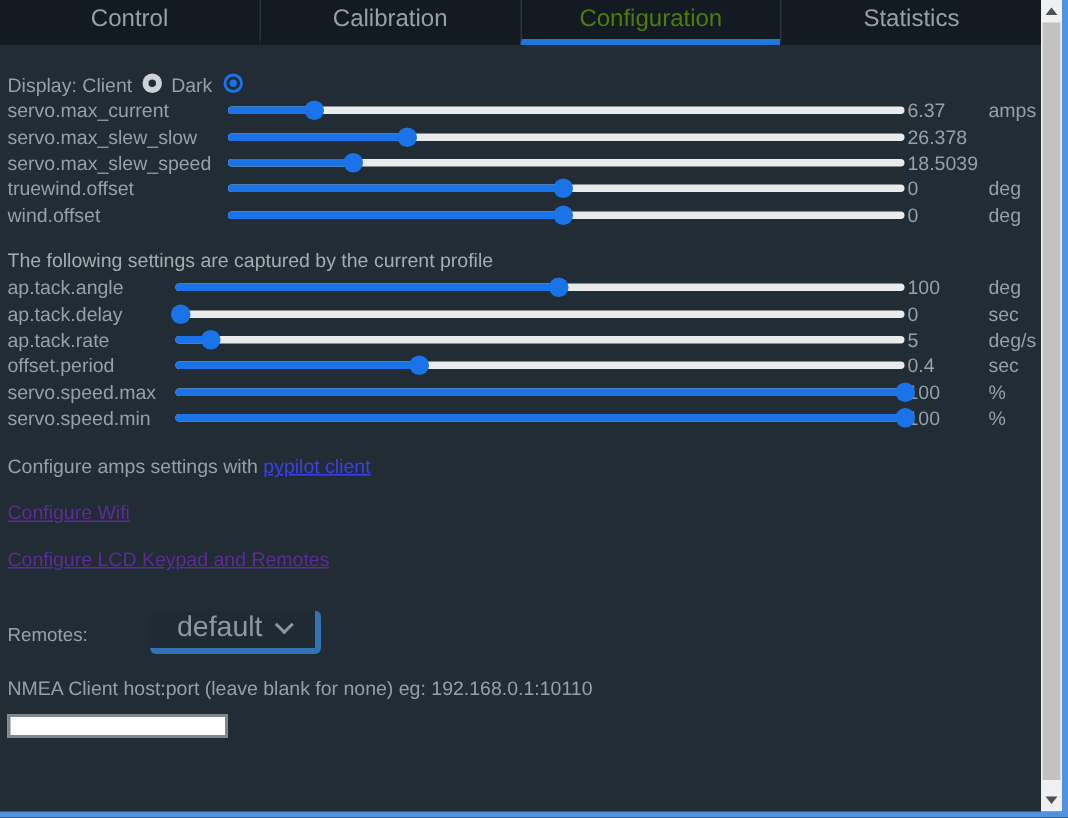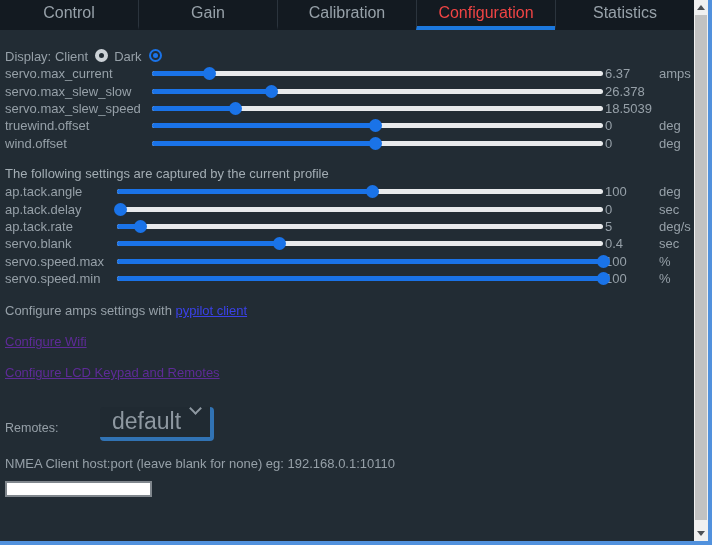--- a/index.html
+++ b/index.html
@@ -11,21 +11,21 @@
   .page{position:absolute;top:0;left:0;width:708px;height:541px;background:#222c34;overflow:hidden}
 
   
   .tabbar{position:absolute;top:0;left:0;width:694px;height:30px;background:#131a21;display:flex}
   .tab{
     flex:1;text-align:center;color:#97a1a9;font-size:16px;line-height:25px;
     border-left:1px solid #2b343d;border-bottom:4px solid transparent;cursor:pointer;
     white-space:nowrap;overflow:hidden;
   }
   .tab:first-child{border-left:none}
-  .tab.active{color:#ef4444;border-bottom-color:#1c78dd}
+  .tab.active{color:#4d7c0f;border-bottom-color:#1c78dd}
 
   
   .content{position:absolute;top:30px;left:0;width:694px;padding-left:5px;box-sizing:border-box;color:#96a0a8}
 
   .display-row{display:flex;margin-top:19px;height:16px;font-size:13px}
   .radio{width:13px;height:13px;border-radius:50%;box-sizing:border-box;margin:0 6px 0 7px;position:relative;cursor:pointer}
   .radio.unchecked{border:4px solid #ccd2d7;background:#222c34}
   .radio.checked{border:2px solid #1a73e8;background:transparent}
   .radio.checked::after{content:"";position:absolute;left:2px;top:2px;width:5px;height:5px;border-radius:50%;background:#1a73e8}
 
@@ -43,22 +43,22 @@
 
   .profile-note{margin-top:14px;height:17px;font-size:13px;color:#a3adb4;white-space:nowrap}
 
   .linkline{margin-top:16px;height:15px;font-size:13px}
   a.link{color:#3a41e8;text-decoration:underline;cursor:pointer}
   a.vlink{color:#5e2b97;text-decoration:underline;cursor:pointer}
 
   .lang-row{margin-top:27px;display:flex;align-items:flex-end}
   .lang-label{font-size:12.5px;width:95px;padding-bottom:6px}
   .lang-select{
-    display:inline-flex;min-width:88px;justify-content:center;
-    padding:1px 10px 2px 12px;color:#8e98a1;font-size:23px;cursor:pointer;
+    display:inline-flex;align-items:center;min-width:88px;justify-content:center;
+    padding:1px 10px 2px 12px;color:#8e98a1;font-size:19px;cursor:pointer;
     border-right:4px solid #3173b4;border-bottom:4px solid #3173b4;border-radius:4px;
     background:#202a32;
   }
   .chev{width:7px;height:7px;border-right:2px solid #8e98a1;border-bottom:2px solid #8e98a1;
     transform:rotate(45deg);margin:-4px 0 2px 10px}
 
   .nmea-label{margin-top:15px;height:16px;font-size:13px;white-space:nowrap}
   .nmea-input{
     margin-top:9px;width:139px;height:12px;background:#ffffff;border:2px solid #80878d;
     font-size:12px;color:#222;padding:0 2px;display:block;
@@ -75,21 +75,20 @@
     border-left:4px solid transparent;border-right:4px solid transparent;border-top:5px solid #4d5156}
   .sb-thumb{position:absolute;left:1px;top:15px;width:12px;height:505px;background:#c2c2c2;cursor:pointer}
 </style>
 </head>
 <body>
 
 <div class="page">
 
   <div class="tabbar">
     <div class="tab">Control</div>
-    <div class="tab">Gain</div>
     <div class="tab">Calibration</div>
     <div class="tab active">Configuration</div>
     <div class="tab">Statistics</div>
   </div>
 
   <div class="content">
 
     <div class="display-row">
       <span>Display:</span>&nbsp;
       <span>Client</span>
@@ -175,21 +174,21 @@
       <span class="lbl">ap.tack.rate</span>
       <div class="slider">
         <div class="track"></div>
           <div class="fill" style="width: calc(5% - 2px);"></div>
           <div class="thumb" style="left: 5%;"></div>
       </div>
       <span class="val">5</span>
       <span class="unit">deg/s</span>
     </div>
     <div class="row g2">
-      <span class="lbl">servo.blank</span>
+      <span class="lbl">offset.period</span>
       <div class="slider">
         <div class="track"></div>
           <div class="fill" style="width: calc(33.5% - 2px);"></div>
           <div class="thumb" style="left: 33.5%;"></div>
       </div>
       <span class="val">0.4</span>
       <span class="unit">sec</span>
     </div>
     <div class="row g2">
       <span class="lbl">servo.speed.max</span>

